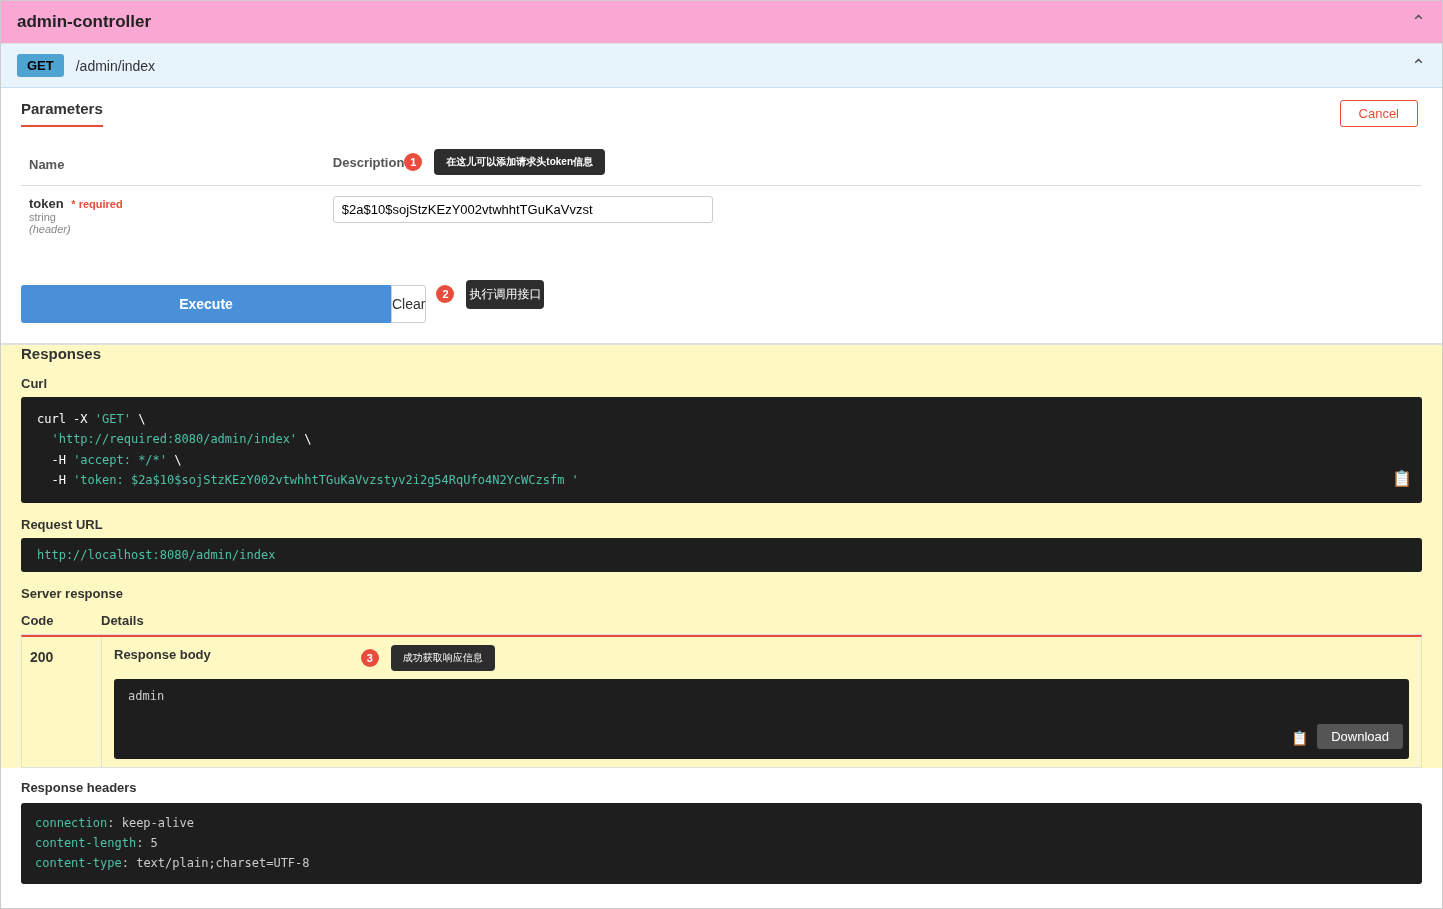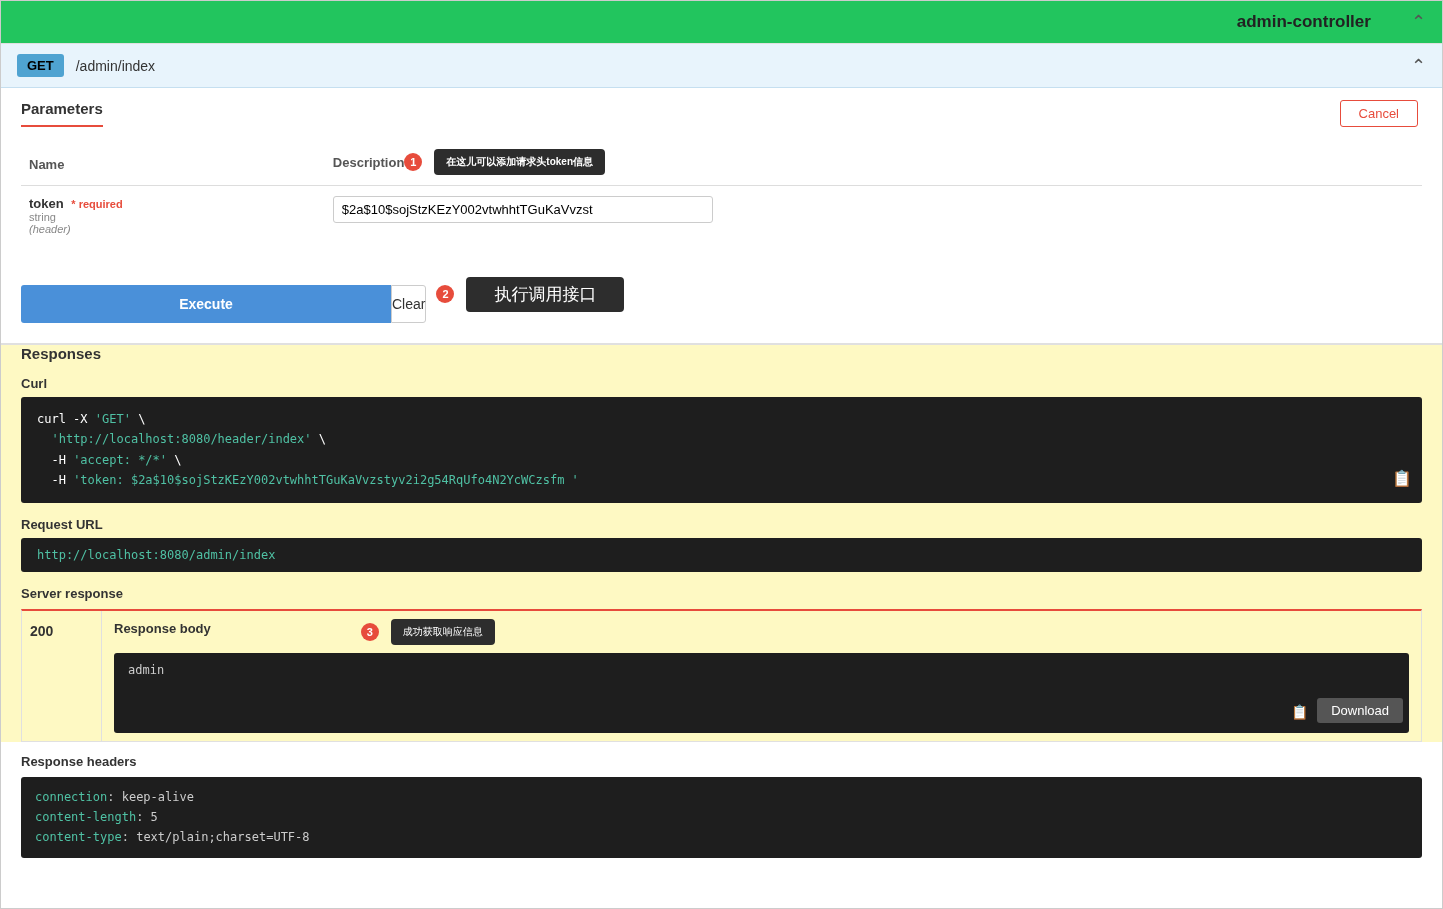--- a/index.html
+++ b/index.html
@@ -13,24 +13,24 @@
     .app-window {
       width: 1443px;
       min-height: 909px;
       background: #fff;
       border: 1px solid #ccc;
     }
 
     
     .title-bar {
       display: flex;
-      justify-content: flex-end;
+      justify-content: space-between;
       align-items: center;
       padding: 10px 16px;
-      background: #22c55e;
+      background: #f9a8d4;
       border-bottom: 1px solid #e0e0e0;
       gap: 40px;
     }
     .title-bar-title {
       font-size: 17px;
       font-weight: bold;
       color: #222;
     }
     .title-bar-collapse {
       font-size: 18px;
@@ -200,23 +200,23 @@
       border-radius: 0 3px 3px 0;
     }
 
     .execute-tooltip-row {
       display: flex;
       align-items: center;
     }
     .execute-tooltip {
       background: #2d2d2d;
       color: #fff;
-      padding: 6px 28px;
+      padding: 6px 3px;
       border-radius: 4px;
-      font-size: 17px;
+      font-size: 12px;
       margin-left: 8px;
     }
 
     
     .responses-section {
       padding: 0 20px;
       background: #fef9c3;
       border-top: 1px solid #e0e0e0;
     }
     .responses-title {
@@ -452,35 +452,39 @@
 
   <div class="responses-section">
     <div class="responses-title">Responses</div>
 
     <div class="curl-label">Curl</div>
     <div class="code-block">
       <div>
         <span class="white">curl -X </span><span class="green">'GET'</span><span class="white"> \</span>
       </div>
       <div>
-        <span class="white">&nbsp;&nbsp;</span><span class="green">'http://localhost:8080/header/index'</span><span class="white"> \</span>
+        <span class="white">&nbsp;&nbsp;</span><span class="green">'http://required:8080/admin/index'</span><span class="white"> \</span>
       </div>
       <div>
         <span class="white">&nbsp;&nbsp;-H </span><span class="green">'accept: */*'</span><span class="white"> \</span>
       </div>
       <div>
         <span class="white">&nbsp;&nbsp;-H </span><span class="green">'token: $2a$10$sojStzKEzY002vtwhhtTGuKaVvzstyv2i2g54RqUfo4N2YcWCzsfm '</span>
       </div>
       <span class="copy-icon">📋</span>
     </div>
 
     <div class="request-url-label">Request URL</div>
     <div class="url-block">http://localhost:8080/admin/index</div>
 
     <div class="server-response-label">Server response</div>
+    <div class="response-table-header">
+      <div class="response-col-code">Code</div>
+      <div class="response-col-details">Details</div>
+    </div>
 
     <div class="response-row" style="position:relative;">
       <div class="response-code-cell">
         <span>200</span>
       </div>
       <div class="response-details-cell">
 
         <div style="display:flex; align-items:center; margin-bottom:8px;">
           <div class="response-body-label">Response body</div>
           <span class="tooltip-circle" style="margin-left: 150px;">3</span>

